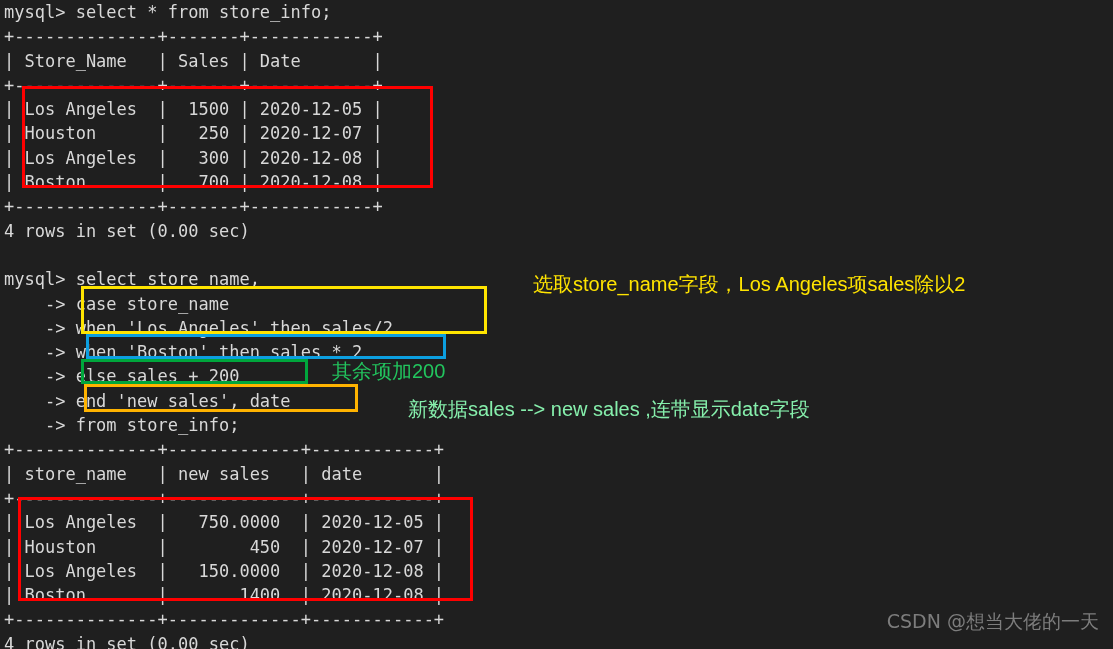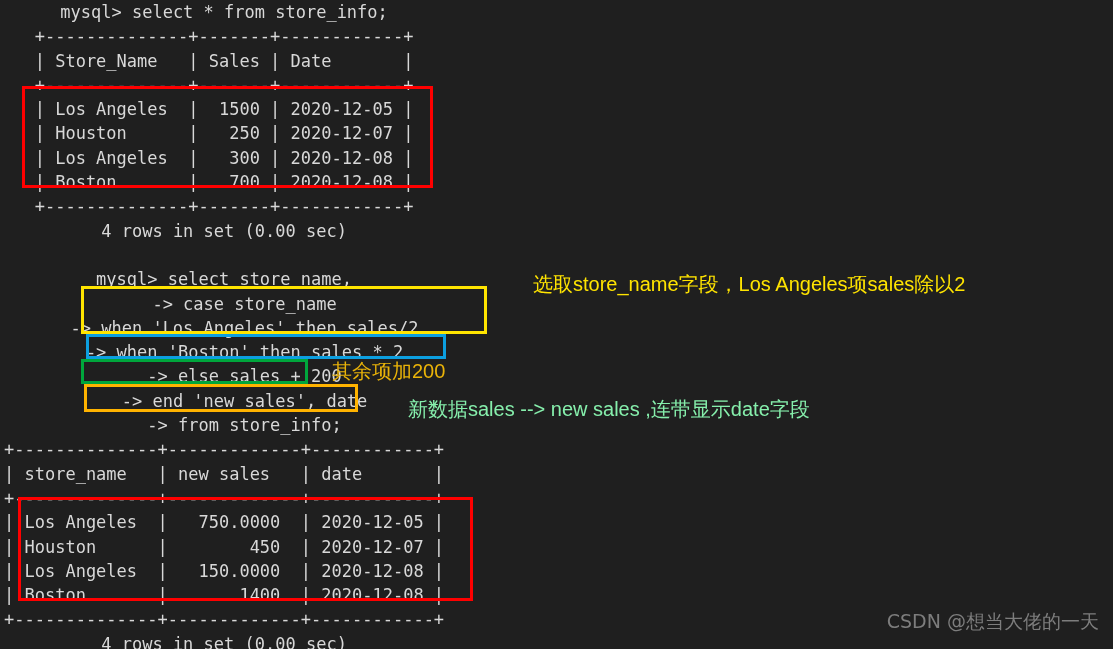--- a/index.html
+++ b/index.html
@@ -8,21 +8,20 @@
     padding: 0;
     background: #1e1e1e;
   }
   #screen {
     position: relative;
     width: 1113px;
     height: 649px;
     background: #1f1f1f;
     overflow: hidden;
     font-family: "DejaVu Sans Mono", "Liberation Mono", monospace;
-    text-align: center;
   }
 
   
   .term {
     position: absolute;
     left: 4px;
     top: 0;
     margin: 0;
     padding: 0;
     color: #d8d8d8;
@@ -54,21 +53,21 @@
   .note {
     position: absolute;
     font-family: Liberation Sans, sans-serif;
     font-size: 20px;
     line-height: 24px;
     white-space: nowrap;
     z-index: 4;
   }
   .note-yellow { color: #ffe400; }
   .note-blue   { color: #1a9fe0; }
-  .note-green  { color: #eab308; }
+  .note-green  { color: #22c55e; }
   .note-orange { color: #86efac; }
 
   
   .watermark {
     position: absolute;
     right: 14px;
     bottom: 14px;
     color: #7d7d7d;
     font-family: "DejaVu Sans", "Liberation Sans", sans-serif;
     font-size: 19px;

